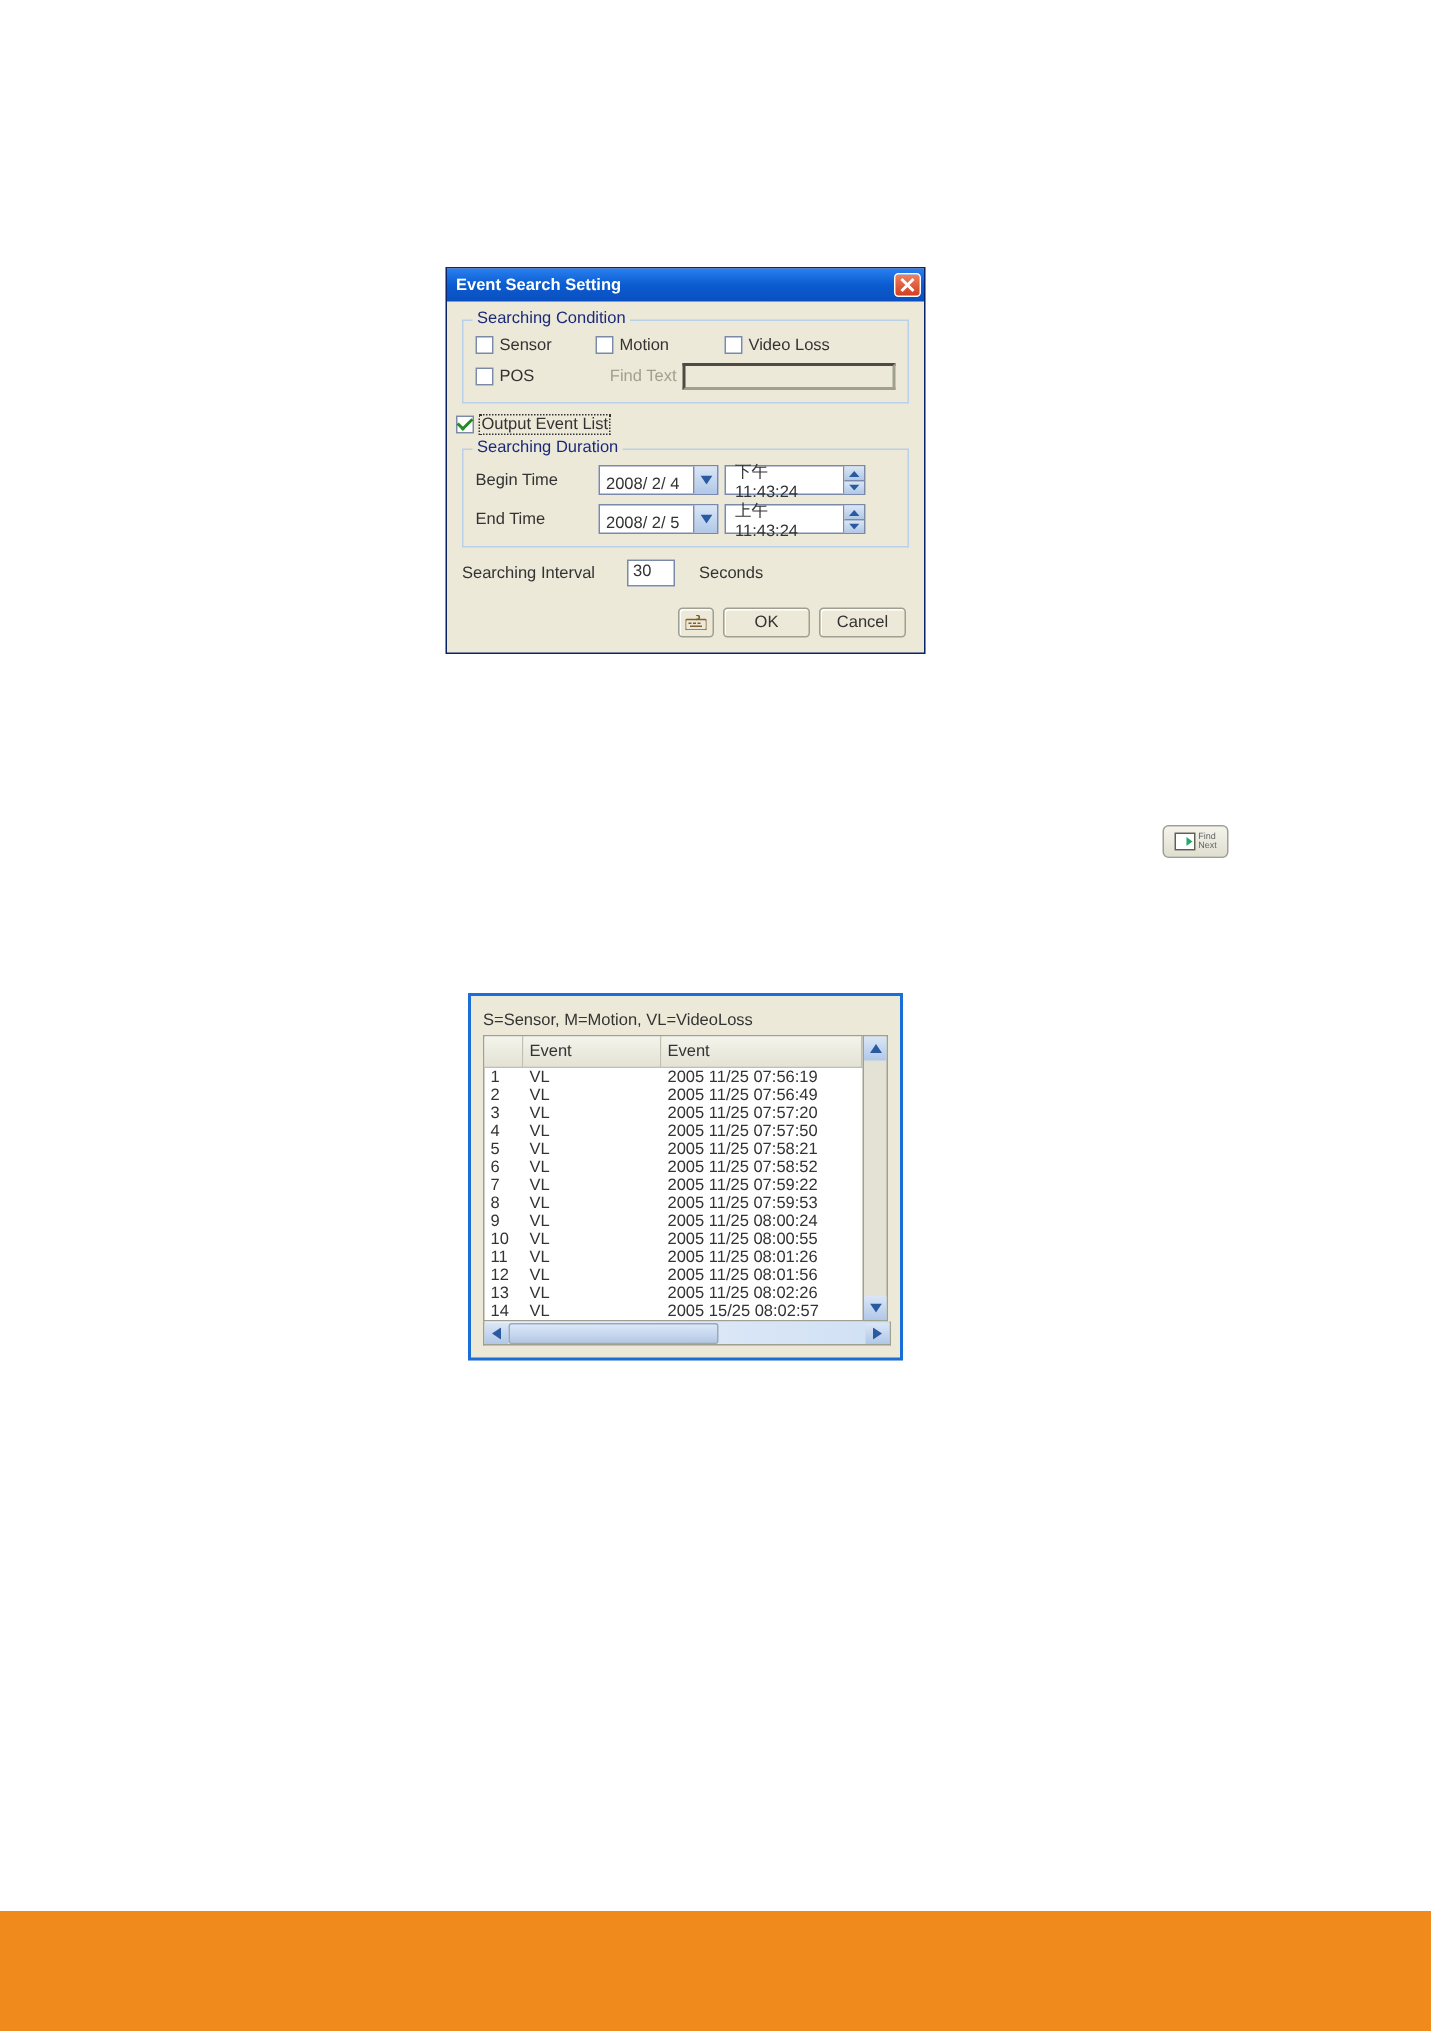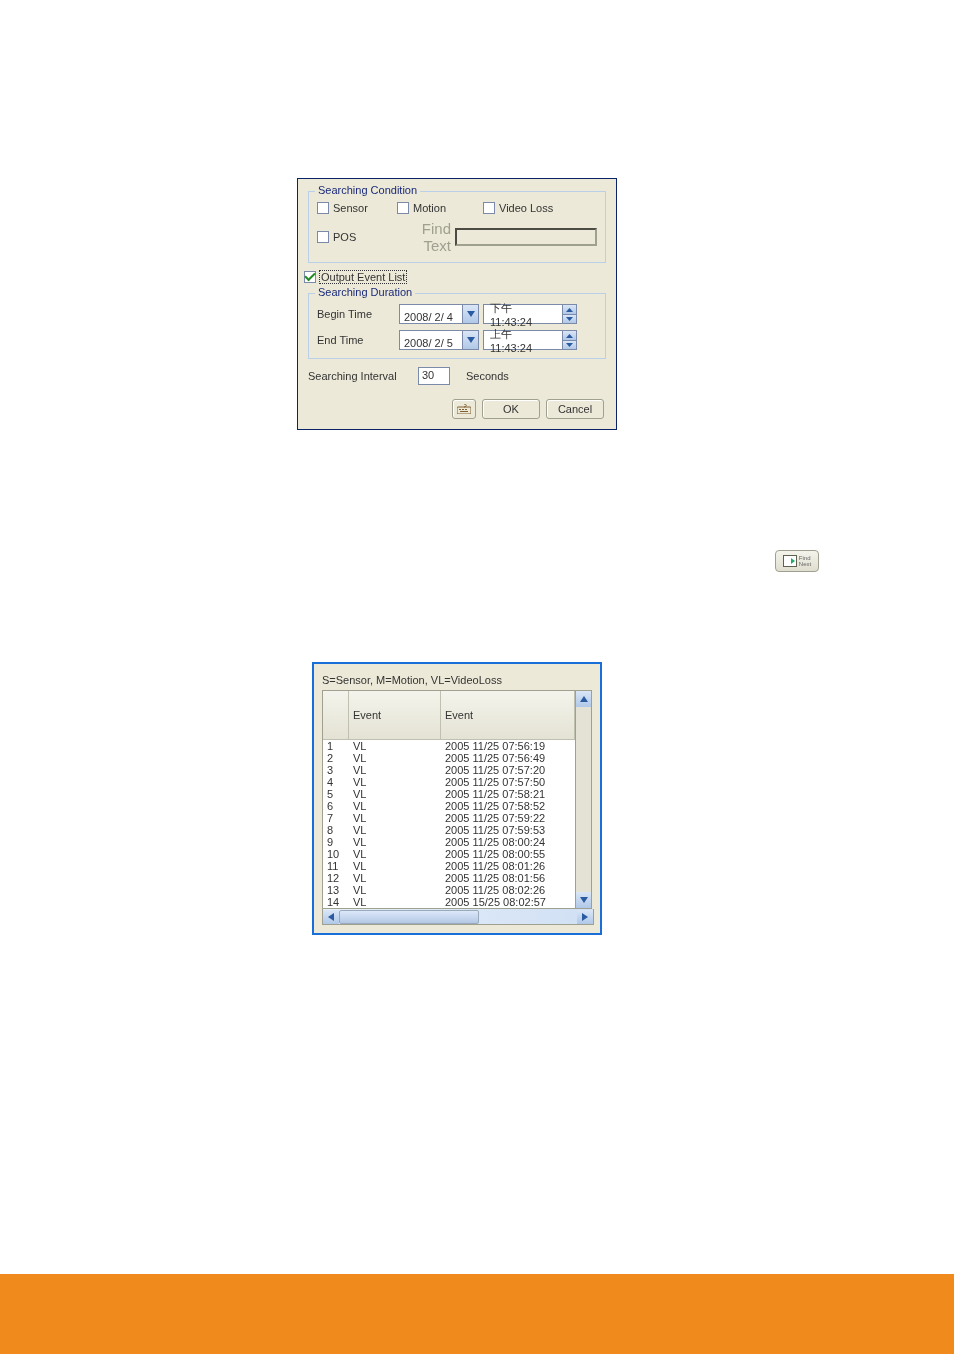--- a/index.html
+++ b/index.html
@@ -14,21 +14,21 @@
 
   .dlg1-body { padding: 12px 10px 10px 10px; font-size: 11px; color: #1a2a7a; }
 
   .fieldset { border: 1px solid #b9d0e8; padding: 10px 8px 8px 8px; margin-bottom: 8px; position: relative; }
   .legend { position: absolute; top: -8px; left: 6px; background: #ece9d8; padding: 0 3px; color: #1a2a7a; font-size: 11px; }
 
   .row { display: flex; align-items: center; margin-bottom: 6px; }
   .cb { width: 12px; height: 12px; border: 1px solid #7a8aa8; background: #fff; margin-right: 4px; display: inline-flex; align-items: center; justify-content: center; }
   .cb.checked::after { content: ""; width: 8px; height: 4px; border-left: 2px solid #228b22; border-bottom: 2px solid #228b22; transform: rotate(-45deg) translate(1px,-1px); }
   .chklabel { color: #333; font-size: 11px; }
-  .mutetxt { color: #a0a090; font-size: 15px; }
+  .mutetxt { color: #a0a090; font-size: 11px; }
 
   .sunken { border: 2px inset #a0a090; background: #ece9d8; }
   .whitein { border: 1px solid #7a8aa8; background: #fff; color: #333; padding: 1px 3px; font-size: 11px; }
 
   .datepick { display: inline-flex; align-items: flex-end; border: 1px solid #7a8aa8; background: #fff; height: 20px; }
   .datepick .dval { font-size: 11px; color: #333; padding: 0 4px; width: 62px; }
   .datepick .dbtn { width: 16px; height: 18px; background: linear-gradient(#dae6f6,#b0c8e8); border-left: 1px solid #7a8aa8; display: flex; align-items: center; justify-content: center; }
   .datepick .dbtn svg { width: 8px; height: 6px; }
 
   .timepick { display: inline-flex; align-items: center; border: 1px solid #7a8aa8; background: #fff; height: 20px; }
@@ -53,21 +53,21 @@
   .findnext .fntxt { font-size: 6px; line-height: 6px; color: #666; }
 
   
   .dlg2 { position: absolute; left: 312px; top: 662px; width: 290px; background: #ece9d8; border: 2px solid #1a6ed8; }
   .dlg2-body { padding: 10px 8px 8px 8px; font-size: 11px; }
   .caption { color: #333; font-size: 11px; margin-bottom: 4px; }
 
   .listwrap { display: flex; }
   .table { border: 1px solid #a0a090; background: #fff; width: 256px; }
   .thead { display: flex; }
-  .th { background: linear-gradient(#f4f4ec,#e4e2d4); border-right: 1px solid #c0c0b0; border-bottom: 1px solid #c0c0b0; padding: 18px 4px; font-size: 11px; color: #333; }
+  .th { background: linear-gradient(#f4f4ec,#e4e2d4); border-right: 1px solid #c0c0b0; border-bottom: 1px solid #c0c0b0; padding: 4px 4px; font-size: 11px; color: #333; }
   .th0 { width: 26px; }
   .th1 { width: 92px; }
   .th2 { flex: 1; }
   .tbody { }
   .tr { display: flex; font-size: 11px; color: #333; }
   .td0 { width: 26px; padding: 0 4px; }
   .td1 { width: 92px; padding: 0 4px; }
   .td2 { flex: 1; padding: 0 4px; }
 
   .vscroll { width: 16px; background: #e4e2d4; display: flex; flex-direction: column; border-top: 1px solid #a0a090; border-right: 1px solid #a0a090; border-bottom: 1px solid #a0a090; }
@@ -82,20 +82,28 @@
 
   .stoprow { display: flex; justify-content: flex-end; padding-top: 10px; }
 
   
   .footer { position: absolute; left: 0; bottom: 0; width: 954px; height: 80px; background: #f08a1d; }
 </style>
 </head>
 <body>
 
 <div class="dlg1">
+  <div class="titlebar">
+    <span class="ttl">Event Search Setting</span>
+    <span class="close">
+      <svg viewBox="0 0 10 10">
+          <path d="M1 1 L9 9 M9 1 L1 9" stroke="#fff" stroke-width="2"></path>
+        </svg>
+    </span>
+  </div>
   <div class="dlg1-body">
 
     <div class="fieldset">
       <span class="legend">Searching Condition</span>
       <div class="row">
         <span class="cb"></span>
         <span class="chklabel" style="width:64px">Sensor</span>
 
         <span class="cb"></span>
         <span class="chklabel" style="width:70px">Motion</span>

